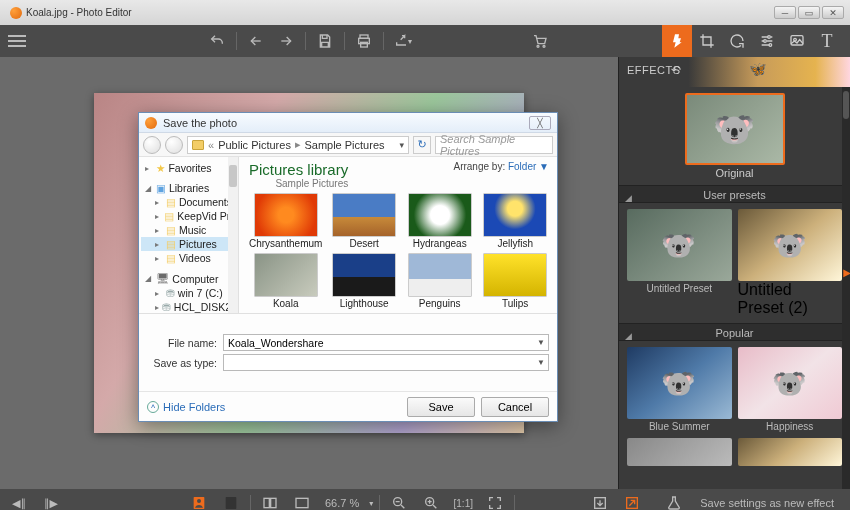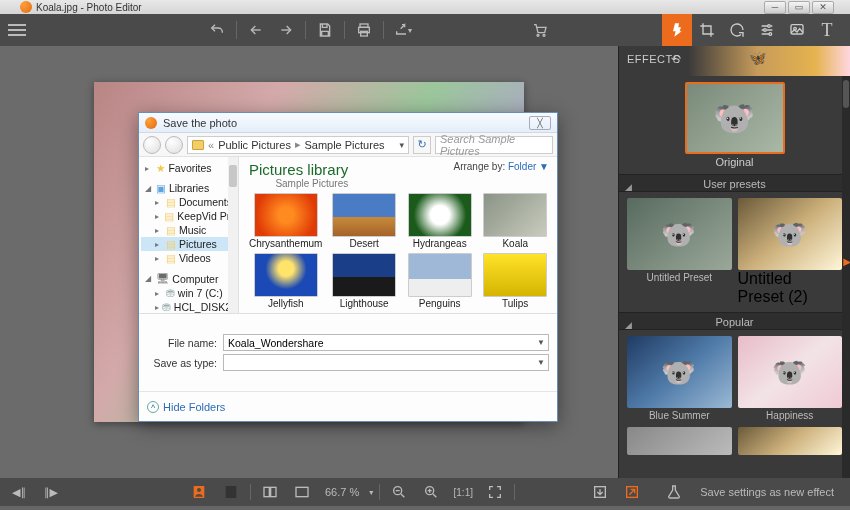--- a/index.html
+++ b/index.html
@@ -1,19 +1,19 @@
 <!DOCTYPE html>
 <html><head>
 <meta charset="utf-8">
 <style>
 * { margin: 0; padding: 0; box-sizing: border-box; font-family: "Segoe UI", Tahoma, sans-serif; }
 body { width: 850px; height: 510px; overflow: hidden; background: #666; position: relative; }
 
 
-.titlebar { height: 14px; background: linear-gradient(#e8e8e8,#d5d5d5); display: flex; align-items: center; font-size: 10px; color: #333; padding: 0 16px; }
+.titlebar { height: 25px; background: linear-gradient(#e8e8e8,#d5d5d5); display: flex; align-items: center; font-size: 10px; color: #333; padding: 0 6px; }
 .titlebar .logo { width: 12px; height: 12px; background: radial-gradient(circle at 30% 30%, #ff9f3a, #e26b0f); border-radius: 50%; margin: 0 4px; }
 .winctrls { margin-left: auto; display: flex; gap: 2px; }
 .winctrls span { width: 22px; height: 13px; background: linear-gradient(#f5f5f5,#ccc); border: 1px solid #aaa; border-radius: 2px; display: inline-flex; align-items: center; justify-content: center; font-size: 9px; color: #555; }
 
 
 .top-toolbar { height: 32px; background: #4a4a4a; display: flex; align-items: center; padding: 0 8px; color: #bbb; }
 .hamburger { display: flex; flex-direction: column; gap: 3px; margin-right: 16px; cursor: pointer;}
 .hamburger i { width: 18px; height: 2px; background: #bbb; display: block; }
 .tb-group { display: flex; align-items: center; gap: 0; }
 .tb-btn { width: 30px; height: 30px; display: flex; align-items: center; justify-content: center; color: #bbb; cursor: pointer; }
@@ -448,26 +448,26 @@
           </div>
         <div class="file">
             <div class="fimg desert"></div>
             <div class="fcap">Desert</div>
           </div>
         <div class="file">
             <div class="fimg hydra"></div>
             <div class="fcap">Hydrangeas</div>
           </div>
         <div class="file">
+            <div class="fimg jelly"></div>
+            <div class="fcap">Jellyfish</div>
+          </div>
+        <div class="file">
             <div class="fimg koala"></div>
             <div class="fcap">Koala</div>
-          </div>
-        <div class="file">
-            <div class="fimg jelly"></div>
-            <div class="fcap">Jellyfish</div>
           </div>
         <div class="file">
             <div class="fimg light"></div>
             <div class="fcap">Lighthouse</div>
           </div>
         <div class="file">
             <div class="fimg peng"></div>
             <div class="fcap">Penguins</div>
           </div>
         <div class="file">
@@ -490,14 +490,18 @@
       <div class="inp">
           <span class="dd">▼</span>
         </div>
     </div>
   </div>
   <div class="dlg-footer">
     <span class="hide-folders">
         <span style="border:1px solid #6a9;border-radius:50%;width:12px;height:12px;display:inline-flex;align-items:center;justify-content:center;font-size:8px;">˄</span>
         <span>Hide Folders</span>
       </span>
+    <div class="btns">
+      <button class="dlg-btn">Save</button>
+      <button class="dlg-btn">Cancel</button>
+    </div>
   </div>
 </div>
 
 </body></html>

